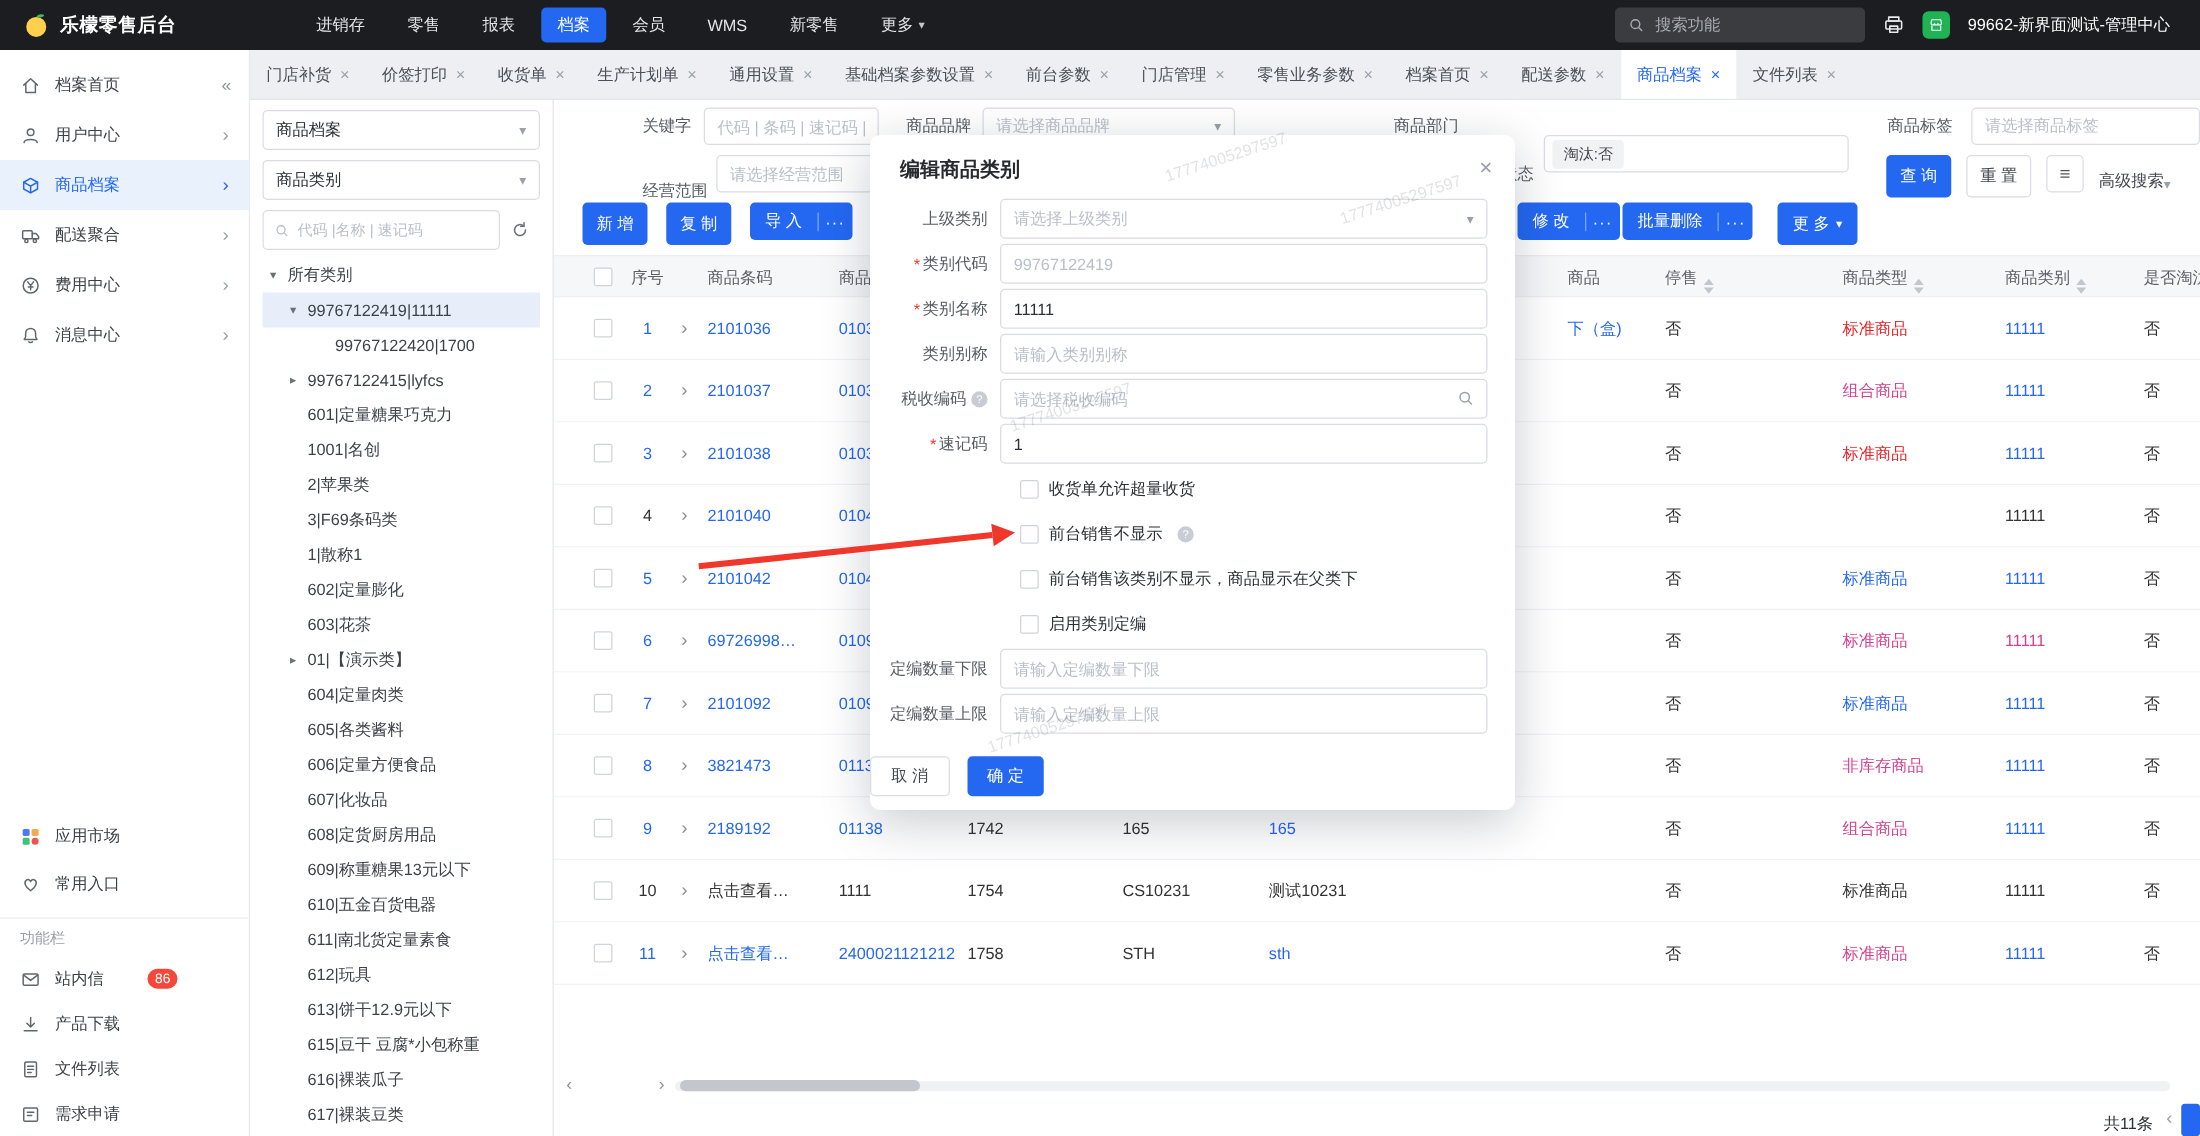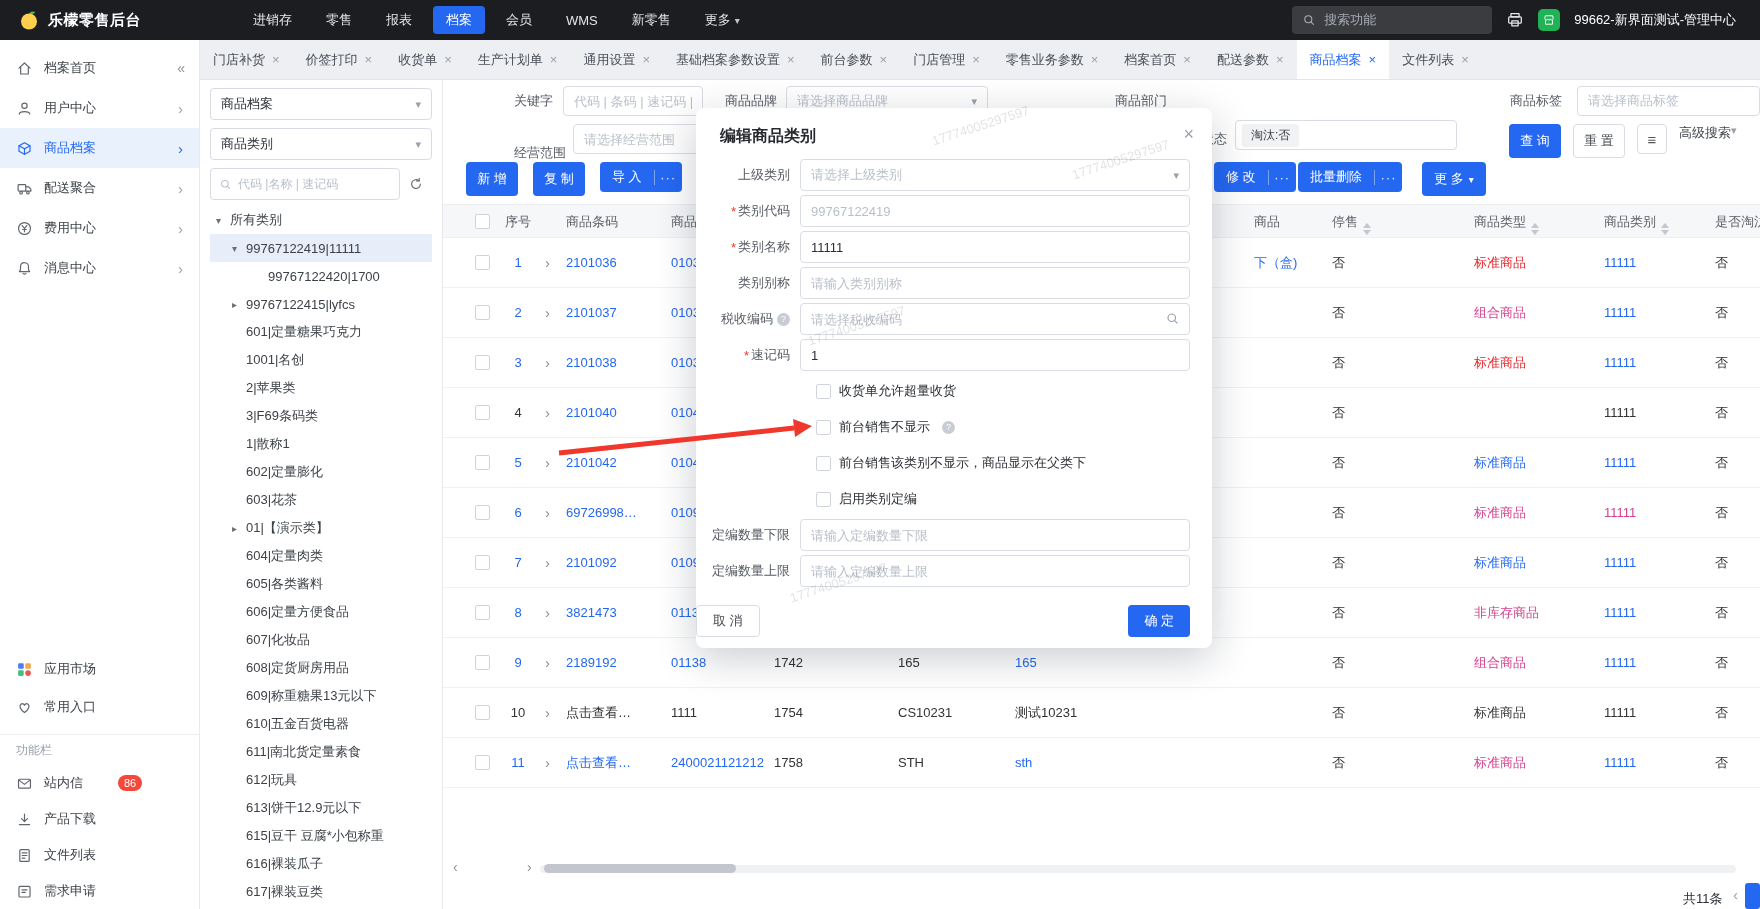--- a/index.html
+++ b/index.html
@@ -62,21 +62,21 @@
 .ph{color:#b9bfc9;white-space:nowrap}
 .mag{color:#9aa0a8;display:flex;align-items:center}
 .chipbox{position:absolute;height:30px;border:1px solid #d9dce3;border-radius:4px;display:flex;align-items:center;padding:0 6px;background:#fff}
 .chip{background:#f1f2f4;border-radius:3px;padding:3px 9px;font-size:12px;color:#42464d;white-space:nowrap}
 .btn{position:absolute;height:34px;border-radius:4px;font-size:13px;display:flex;align-items:center;justify-content:center;cursor:pointer;white-space:nowrap}
 .btn.primary{background:#2468f2;color:#fff}
 .btn.plain{background:#fff;border:1px solid #d9dce3;color:#42464d}
 .split{position:absolute;height:30px;border-radius:4px;background:#2468f2;color:#fff;display:flex;align-items:center;cursor:pointer;white-space:nowrap}
 .sp-main{padding:0 12px}
 .sp-dots{width:28px;text-align:center;border-left:1px solid rgba(255,255,255,.4);letter-spacing:1px}
-.adv{position:absolute;height:30px;display:flex;align-items:flex-start;gap:0;color:#42464d;cursor:pointer;white-space:nowrap}
+.adv{position:absolute;height:30px;display:flex;align-items:flex-end;gap:0;color:#42464d;cursor:pointer;white-space:nowrap}
 .icbtn{position:absolute;width:30px;height:30px;border:1px solid #d9dce3;border-radius:4px;display:flex;align-items:center;justify-content:center;color:#555;cursor:pointer;font-size:15px}
 .thead{position:absolute;left:0;top:124px;width:1317px;height:34px;background:#f6f7f9;border-top:1px solid #eceef1;border-bottom:1px solid #eceef1;color:#5c6066}
 .th{position:absolute;top:0;height:34px;line-height:34px;white-space:nowrap;font-size:13px}
 .sorts{display:inline-flex;flex-direction:column;margin-left:5px;transform:translateY(2px)}
 .car-up{width:0;height:0;border-left:4px solid transparent;border-right:4px solid transparent;border-bottom:5px solid #c2c6cd;display:block;margin-bottom:2px}
 .car-dn{width:0;height:0;border-left:4px solid transparent;border-right:4px solid transparent;border-top:5px solid #c2c6cd;display:block}
 .trow{position:absolute;left:0;width:1317px;height:50px;border-bottom:1px solid #f0f2f5;background:#fff}
 .td{position:absolute;top:0;height:50px;line-height:50px;white-space:nowrap;font-size:13px}
 .cb{position:absolute;width:15px;height:15px;border:1px solid #cfd4db;border-radius:2px;background:#fff;cursor:pointer}
 .expander{font-size:15px;cursor:pointer}
@@ -95,21 +95,21 @@
 .req::before{content:"*";color:#f0372b;margin-right:2px}
 .m-ctl{margin-left:10px;flex:1;position:relative}
 .m-input{width:100%;height:32px;border:1px solid #d9dce3;border-radius:4px;padding:0 10px;font-size:13px;color:#2b2f36;font-family:inherit;outline:none;background:#fff}
 .m-input.dim{color:#b9bfc9}
 .m-select{height:32px;border:1px solid #d9dce3;border-radius:4px;display:flex;align-items:center;justify-content:space-between;padding:0 10px;background:#fff;cursor:pointer}
 .ctl-mag{position:absolute;right:10px;top:8px;color:#9aa0a8}
 .m-cbrow{display:flex;align-items:center;height:36px;padding-left:120px;gap:8px}
 .cbox{width:15px;height:15px;border:1px solid #cfd4db;border-radius:2px;background:#fff;flex:none;cursor:pointer}
 .cb-label{font-size:13px;color:#2b2f36;white-space:nowrap}
 .info-ic{width:13px;height:13px;border-radius:50%;background:#c8ccd4;color:#fff;font-size:9px;display:inline-flex;align-items:center;justify-content:center;margin-left:4px;flex:none}
-.m-btns{display:flex;justify-content:space-between;gap:14px;margin-top:16px;padding-right:22px}
+.m-btns{display:flex;justify-content:flex-start;gap:14px;margin-top:16px;padding-right:22px}
 .m-btn{height:32px;border-radius:4px;padding:0 16px;font-size:13px;display:flex;align-items:center;cursor:pointer;white-space:nowrap}
 .m-btn.cancel{border:1px solid #d9dce3;background:#fff;color:#42464d}
 .m-btn.ok{background:#2468f2;color:#fff}
 
 .wm{position:absolute;z-index:300;color:rgba(70,75,85,.16);font-size:13px;transform:rotate(-18deg);pointer-events:none;white-space:nowrap}
 .arrow-overlay{position:absolute;left:0;top:0;z-index:400;pointer-events:none}
 </style>
 </head>
 <body>
 
@@ -500,21 +500,21 @@
     </div>
     <div class="f-label" style="left:672px;top:6px">商品部门</div>
     <div class="f-label" style="left:1067px;top:6px">商品标签</div>
     <div class="f-select" style="left:1134px;top:6px;width:183px">
       <span class="ph">请选择商品标签</span>
     </div>
 
     <div class="f-label" style="left:67px;top:58px;width:56px;text-align:right">经营范围</div>
     <input class="f-input" style="left: 130px; top: 44px; width: 260px;" placeholder="请选择经营范围">
     <div class="f-label" style="left:728px;top:44px;width:56px;text-align:right">商品状态</div>
-    <div class="chipbox" style="left:792px;top:40px;width:222px">
+    <div class="chipbox" style="left:792px;top:28px;width:244px">
       <span class="chip">淘汰:否</span>
     </div>
     <div class="btn primary" style="left:1066px;top:44px;width:52px">查 询</div>
     <div class="btn plain" style="left:1130px;top:44px;width:52px">重 置</div>
     <div class="icbtn" style="left:1194px;top:44px">
         <span>≡</span>
       </div>
     <div class="adv" style="left:1236px;top:44px">
       <span>高级搜索</span>
       <span class="sel-caret">▾</span>

